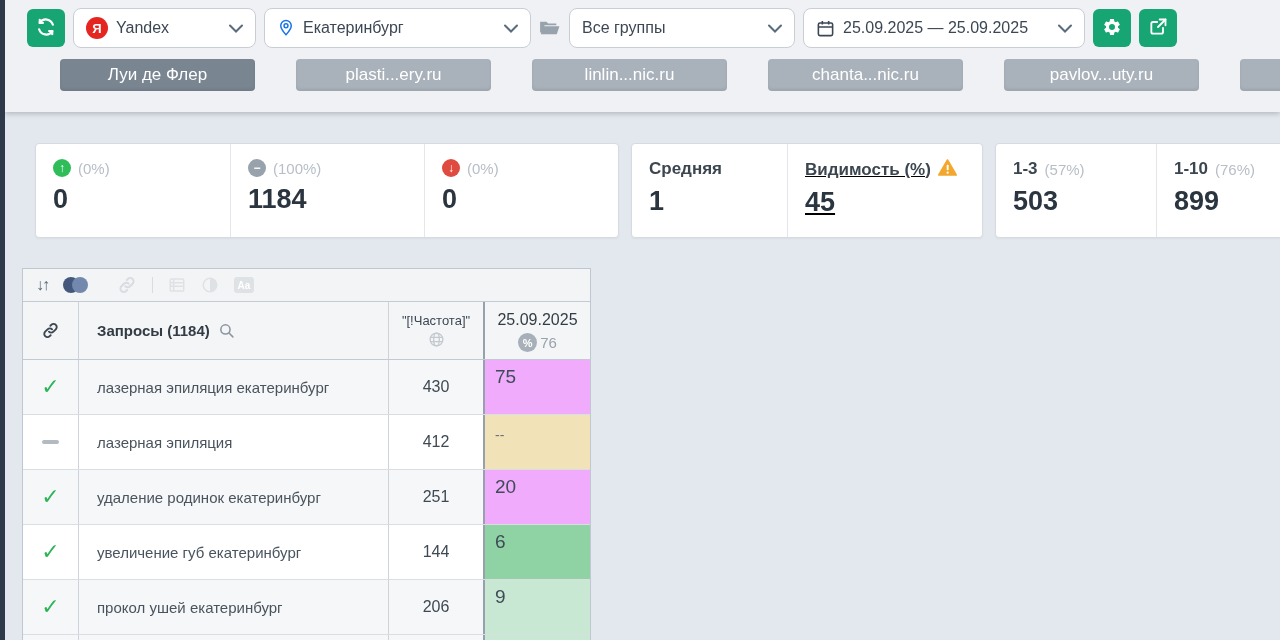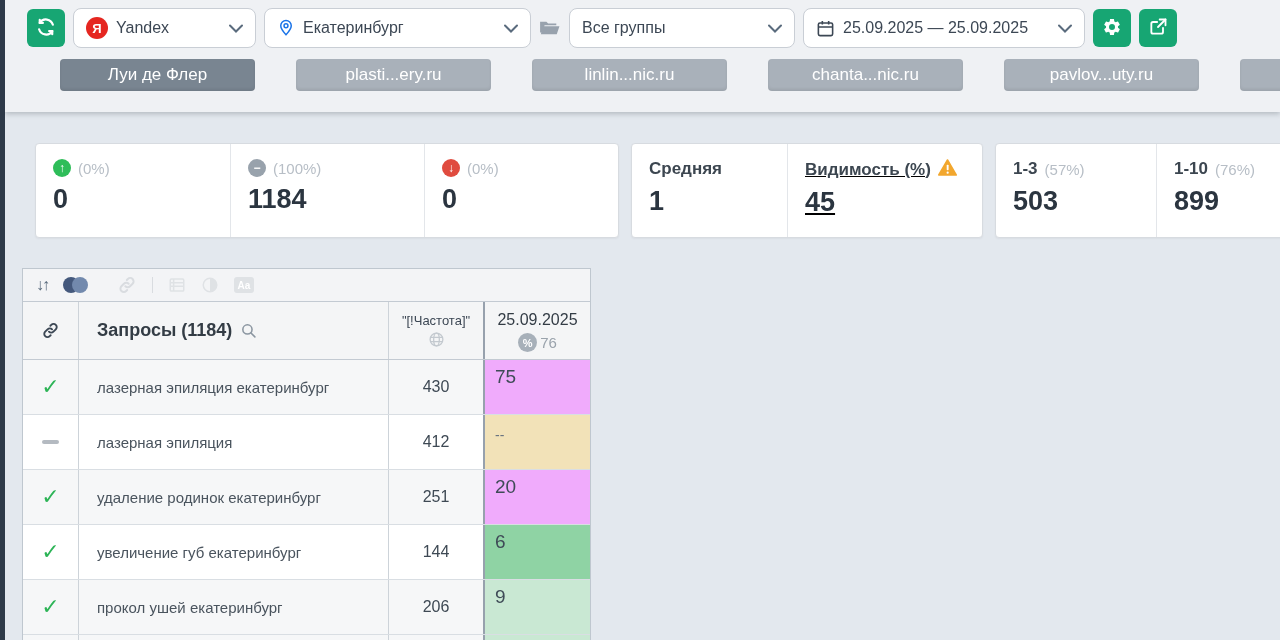--- a/index.html
+++ b/index.html
@@ -69,21 +69,21 @@
     font-size:10px; font-weight:bold; display:flex; align-items:center; justify-content:center; }
 
   .thead { display:flex; height:58px; background:#f4f5f6; border-bottom:1px solid #c3cad2; }
   .col-status { width:56px; flex:0 0 56px; border-right:1px solid #cdd3d9;
     display:flex; align-items:center; justify-content:center; }
   .col-query { width:310px; flex:0 0 310px; border-right:1px solid #cdd3d9;
     display:flex; align-items:center; padding-left:18px; }
   .col-freq { width:95px; flex:0 0 95px; border-right:1px solid #cdd3d9;
     display:flex; align-items:center; justify-content:center; }
   .col-date { width:106px; flex:1; border-left:2px solid #97a1ad; margin-left:-1px; }
-  .qh { font-size:18px; font-weight:bold; color:#333c45; margin-right:8px; }
+  .qh { font-size:15px; font-weight:bold; color:#333c45; margin-right:8px; }
   .fh { flex-direction:column; justify-content:center; gap:3px; display:flex; align-items:center; }
   .fh-txt { font-size:13px; color:#3c4754; }
   .dh { display:flex; flex-direction:column; align-items:center; padding-top:9px; gap:4px; background:#f4f5f6; }
   .dh-date { font-size:16px; color:#333c45; }
   .dh-sub { display:flex; align-items:center; gap:3px; }
   .pct-badge { width:19px; height:19px; border-radius:50%; background:#a7b0b9; color:#fff;
     font-size:11px; font-weight:bold; display:flex; align-items:center; justify-content:center; }
   .dh-num { color:#9aa3ac; font-size:15px; }
 
   .trow { display:flex; height:55px; border-bottom:1px solid #d9dee3; background:#fff; }

